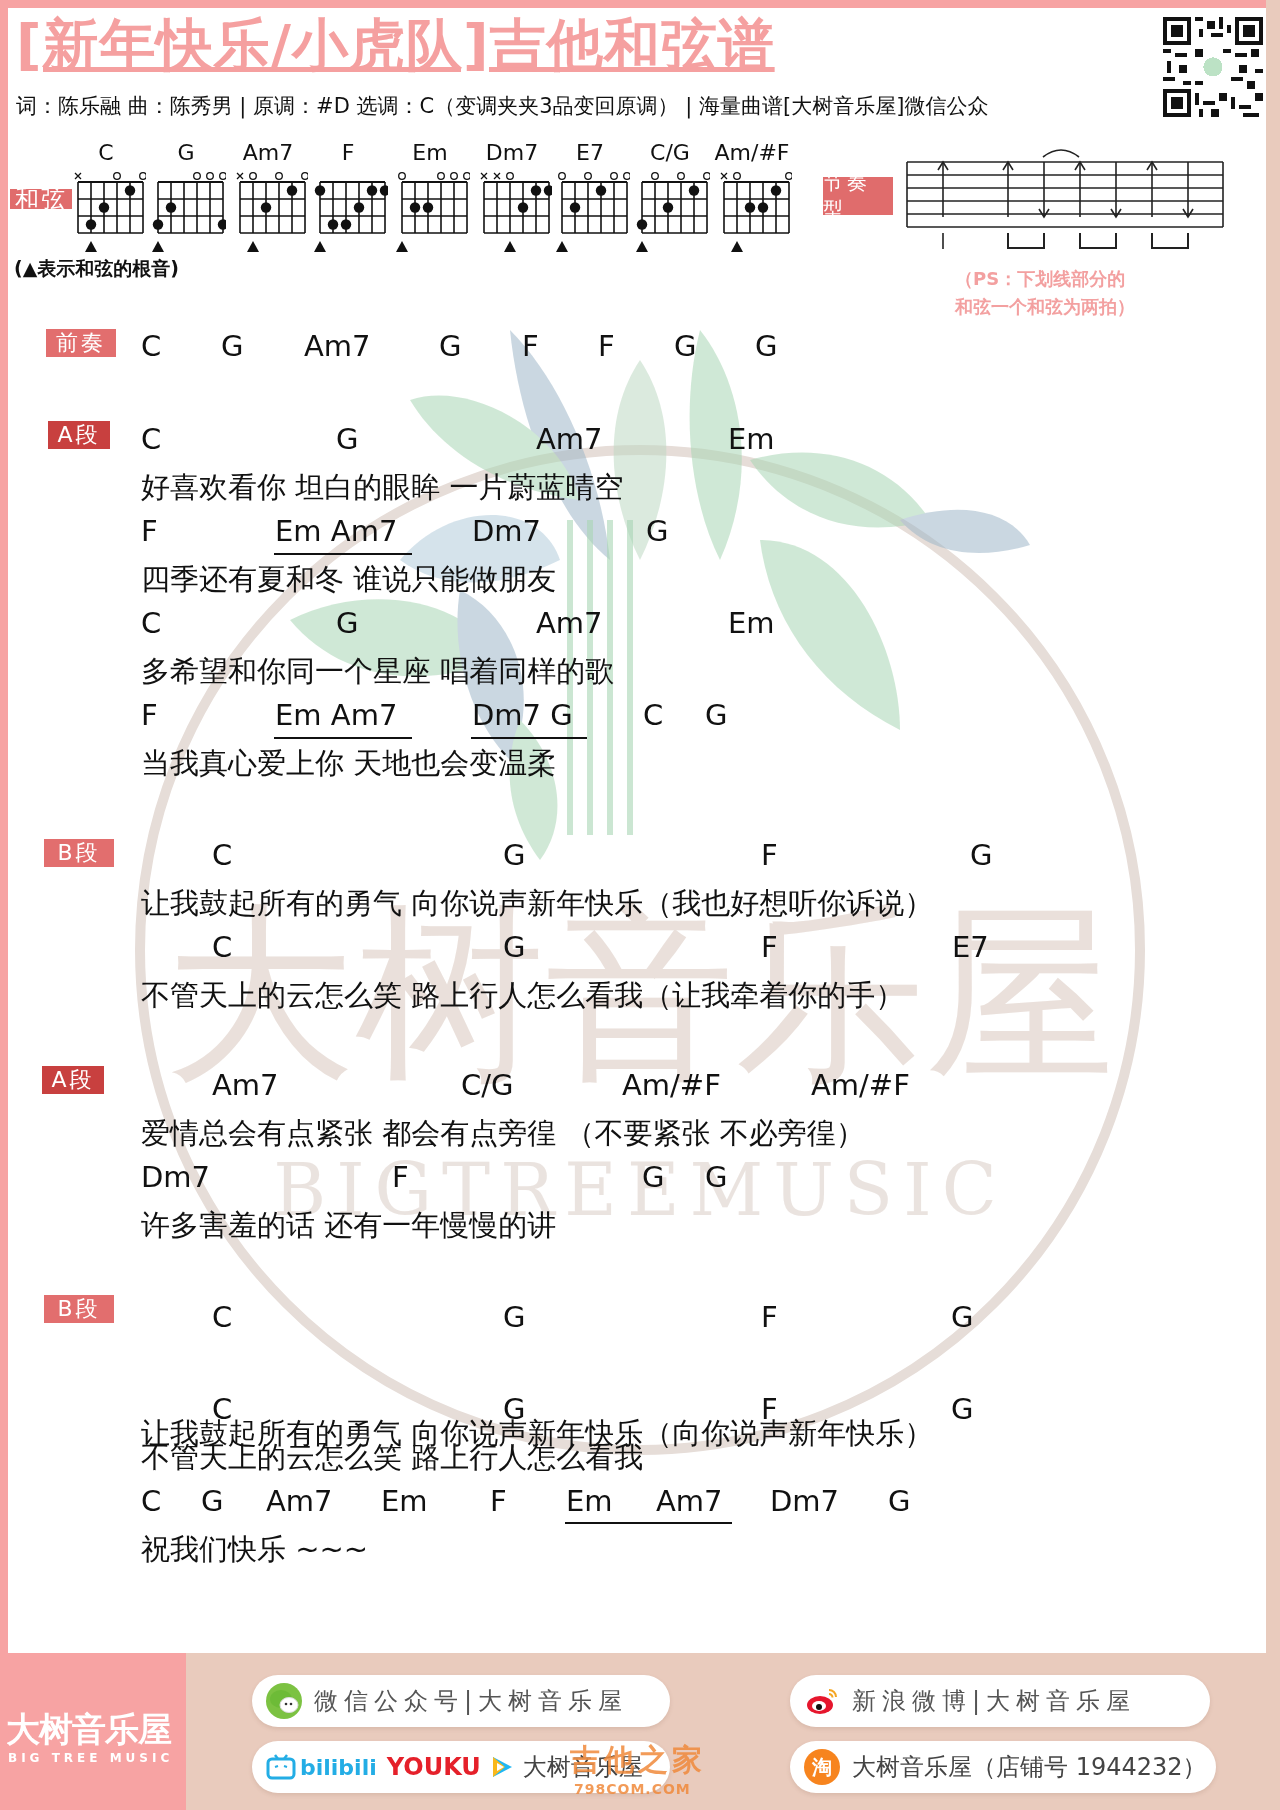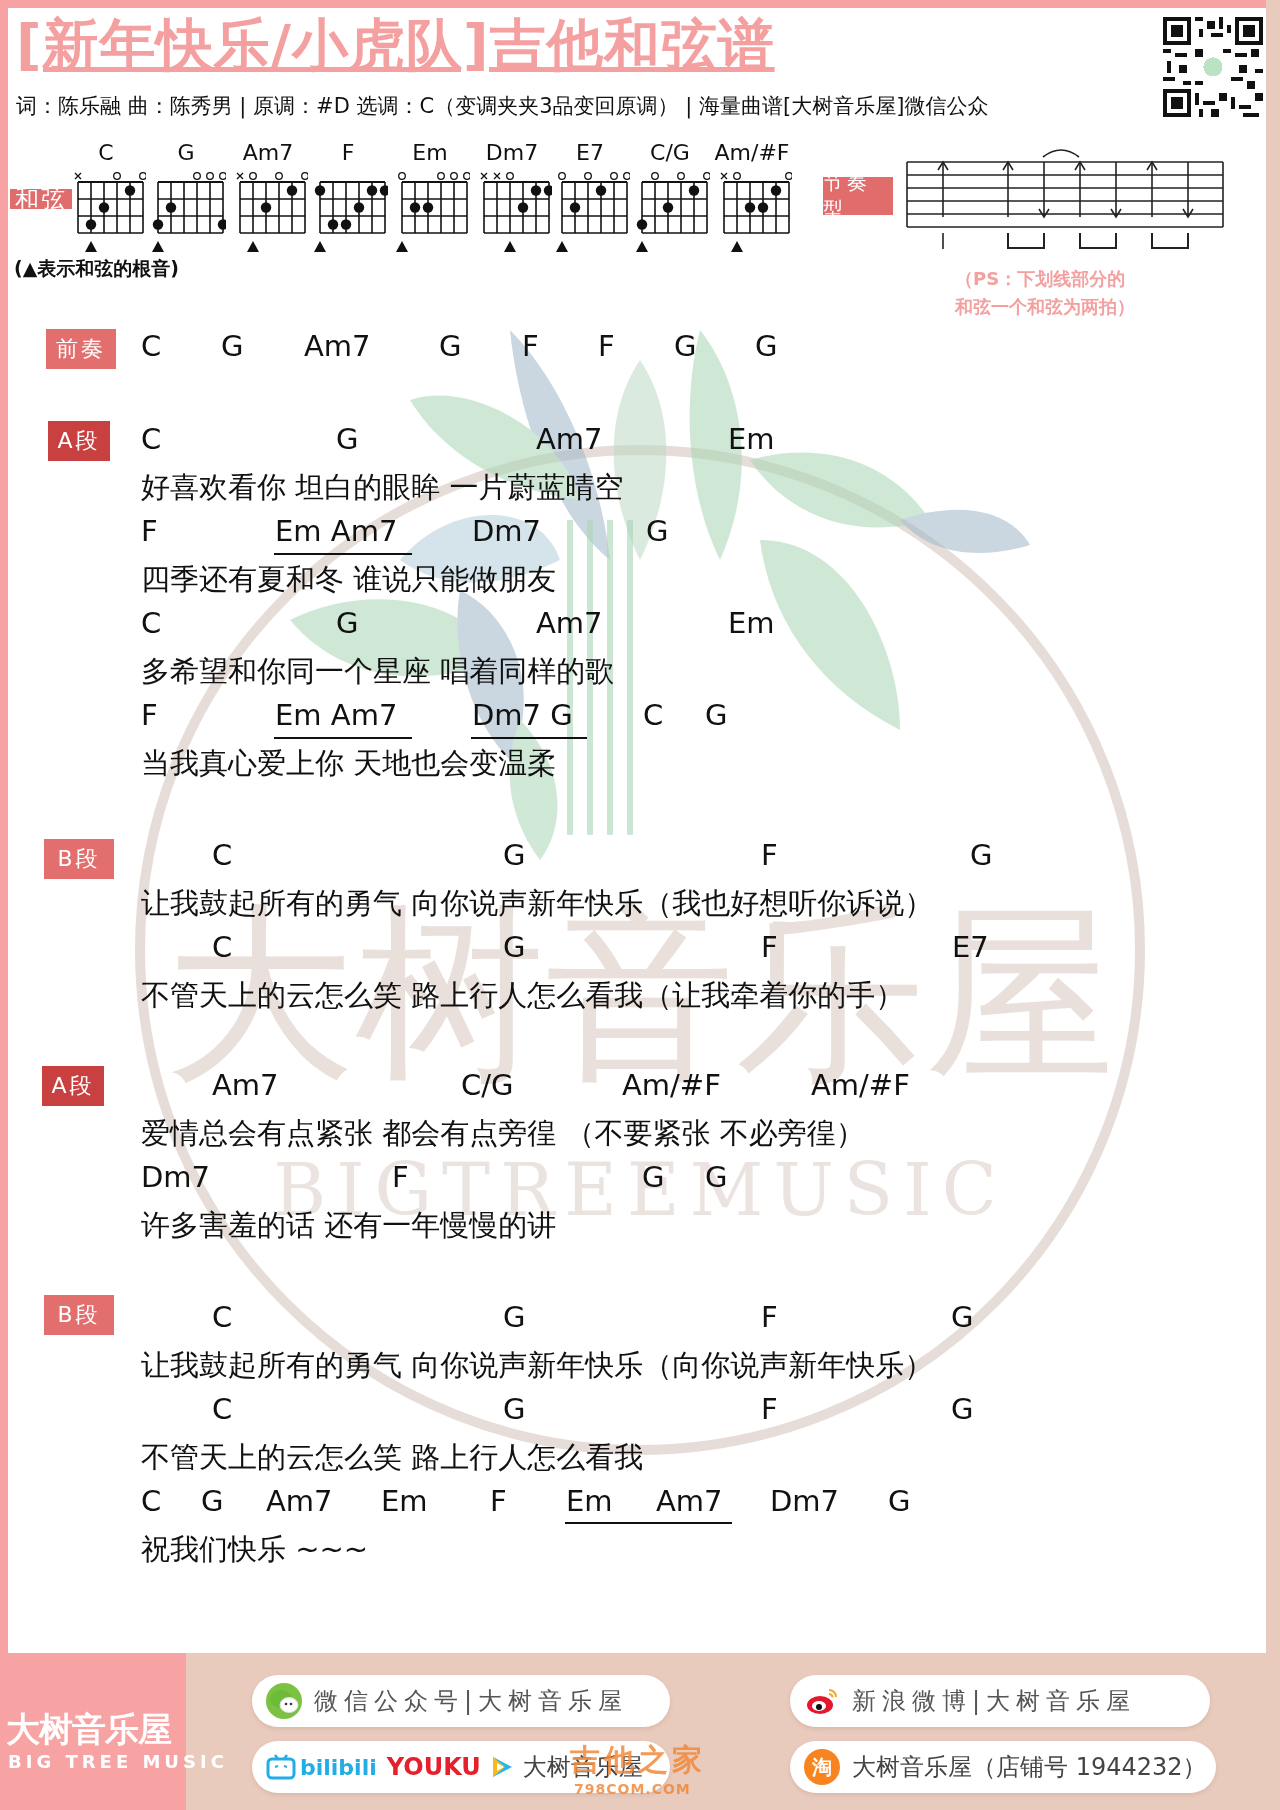--- a/index.html
+++ b/index.html
@@ -22,32 +22,32 @@
   .chord-diagrams { position: absolute; left: 0; top: 140px; width: 820px; height: 130px; }
   .chord-name { position: absolute; font-size: 22px; text-align: center; width: 80px; top: 0; }
   .chord-svg { position: absolute; top: 28px; }
   .root-note { position: absolute; left: 14px; top: 256px; font-size: 19px; font-weight: bold; white-space: nowrap; }
 
   .rhythm-badge { position: absolute; left: 823px; top: 177px; width: 70px; height: 38px; background: #e06c6c; color: #fff; font-size: 20px; display: flex; align-items: center; justify-content: center; letter-spacing: 4px; }
   .rhythm-svg { position: absolute; left: 895px; top: 145px; }
   .ps-note { position: absolute; left: 955px; top: 265px; font-size: 18px; font-weight: bold; color: #f3a0a0; line-height: 28px; white-space: nowrap; }
 
   
-  .sec-badge { position: absolute; height: 40px; color: #fff; font-size: 22px; display: flex; align-items: center; justify-content: center; letter-spacing: 3px; }
+  .sec-badge { position: absolute; height: 28px; color: #fff; font-size: 22px; display: flex; align-items: center; justify-content: center; letter-spacing: 3px; }
   .badge-light { background: #e26e6e; }
   .badge-dark { background: #c8403f; }
   .chord { position: absolute; font-size: 29px; color: #111; white-space: nowrap; font-family: "DejaVu Sans", sans-serif; }
   .lyric { position: absolute; font-size: 29px; color: #111; white-space: nowrap; }
   .underline { position: absolute; height: 2px; background: #111; }
 
   
   .footer { position: absolute; left: 0; top: 1653px; width: 1280px; height: 157px; background: #e9cbbd; }
   .footer-brand { position: absolute; left: 0; top: 0; width: 186px; height: 157px; background: #f7a3a3; color: #fff; }
   .brand-cn { position: absolute; left: 6px; top: 54px; font-size: 34px; font-weight: bold; white-space: nowrap; letter-spacing: -1px; }
-  .brand-en { position: absolute; left: 8px; top: 98px; font-size: 18px; font-weight: bold; letter-spacing: 4px; white-space: nowrap; }
+  .brand-en { position: absolute; left: 8px; top: 98px; font-size: 12px; font-weight: bold; letter-spacing: 4px; white-space: nowrap; }
   .pill { position: absolute; height: 52px; background: #fff; border-radius: 26px; display: flex; align-items: center; box-shadow: 0 2px 4px rgba(120,80,60,0.15); }
   .pill-text { font-size: 24px; color: #555; letter-spacing: 6px; white-space: nowrap; }
   .pill-text.tight { letter-spacing: 0; }
   .icon-circle { width: 36px; height: 36px; border-radius: 50%; display: inline-flex; align-items: center; justify-content: center; margin: 0 12px 0 14px; flex: none; }
   .watermark-site { position: absolute; left: 570px; top: 1740px; color: #f08a3c; font-weight: bold; opacity: 0.85; }
   .watermark-site .big { font-size: 30px; letter-spacing: 4px; display: block; }
   .watermark-site .small { font-size: 14px; letter-spacing: 1px; display: block; margin-left: 4px; }
 </style>
 </head>
 <body>
@@ -422,21 +422,21 @@
 <div class="chord" style="left:392px; top:1160px;">F</div>
 <div class="chord" style="left:642px; top:1160px;">G</div>
 <div class="chord" style="left:705px; top:1160px;">G</div>
 <div class="lyric" style="left:141px; top:1206px;">许多害羞的话    还有一年慢慢的讲</div>
 
 <div class="sec-badge badge-light" style="left:44px; top:1295px; width:70px;">B段</div>
 <div class="chord" style="left:212px; top:1300px;">C</div>
 <div class="chord" style="left:503px; top:1300px;">G</div>
 <div class="chord" style="left:761px; top:1300px;">F</div>
 <div class="chord" style="left:951px; top:1300px;">G</div>
-<div class="lyric" style="left:141px; top:1346px;">让我鼓起所有的勇气    向你说声新年快乐（向你说声新年快乐）</div>
+<div class="lyric" style="left:141px; top:1414px;">让我鼓起所有的勇气    向你说声新年快乐（向你说声新年快乐）</div>
 <div class="chord" style="left:212px; top:1392px;">C</div>
 <div class="chord" style="left:503px; top:1392px;">G</div>
 <div class="chord" style="left:761px; top:1392px;">F</div>
 <div class="chord" style="left:951px; top:1392px;">G</div>
 <div class="lyric" style="left:141px; top:1438px;">不管天上的云怎么笑    路上行人怎么看我</div>
 <div class="chord" style="left:141px; top:1484px;">C</div>
 <div class="chord" style="left:201px; top:1484px;">G</div>
 <div class="chord" style="left:266px; top:1484px;">Am7</div>
 <div class="chord" style="left:381px; top:1484px;">Em</div>
 <div class="chord" style="left:490px; top:1484px;">F</div>

